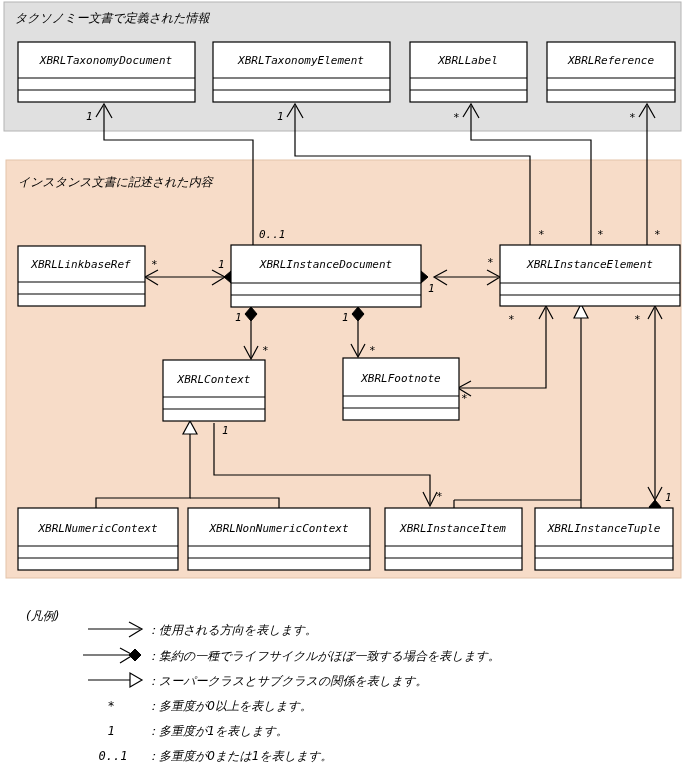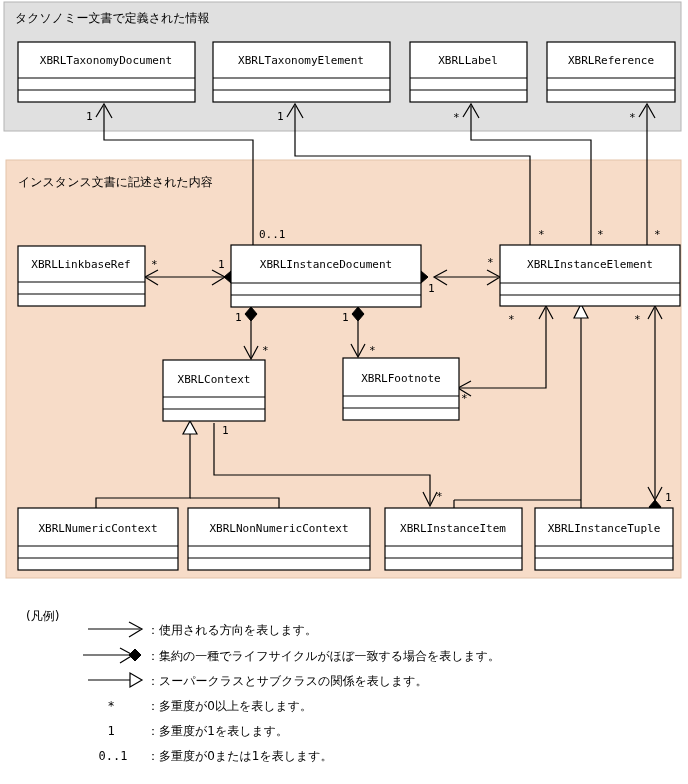--- a/index.html
+++ b/index.html
@@ -2,21 +2,21 @@
 <html><head>
 <meta charset="utf-8">
 <style>
   html,body{margin:0;padding:0;}
   body{
     width:688px;height:784px;
     background:#ffffff;
     font-family:"DejaVu Sans",sans-serif;
     overflow:hidden;
   }
-  #root{position:relative;width:688px;height:784px;}
+  #root{position:relative;width:688px;height:784px;font-style:italic;}
   svg{display:block;}
   .panel-title{font-family:"DejaVu Sans",sans-serif;font-size:12px;fill:#000;}
   .cls-name{font-family:"DejaVu Sans Mono","Liberation Mono",monospace;font-size:11px;fill:#000;text-anchor:middle;}
   .mult{font-family:"DejaVu Sans Mono","Liberation Mono",monospace;font-size:11px;fill:#000;}
   .legend-head{font-family:"DejaVu Sans",sans-serif;font-size:12px;fill:#000;}
   .legend-txt{font-family:"DejaVu Sans",sans-serif;font-size:12px;fill:#000;}
   .legend-sym{font-family:"DejaVu Sans Mono","Liberation Mono",monospace;font-size:12px;fill:#000;text-anchor:middle;}
   .box-rect{fill:#ffffff;stroke:#000000;stroke-width:1.2;}
   .line{stroke:#000000;stroke-width:1.2;fill:none;}
   .diamond{fill:#000000;stroke:#000000;stroke-width:1;}

